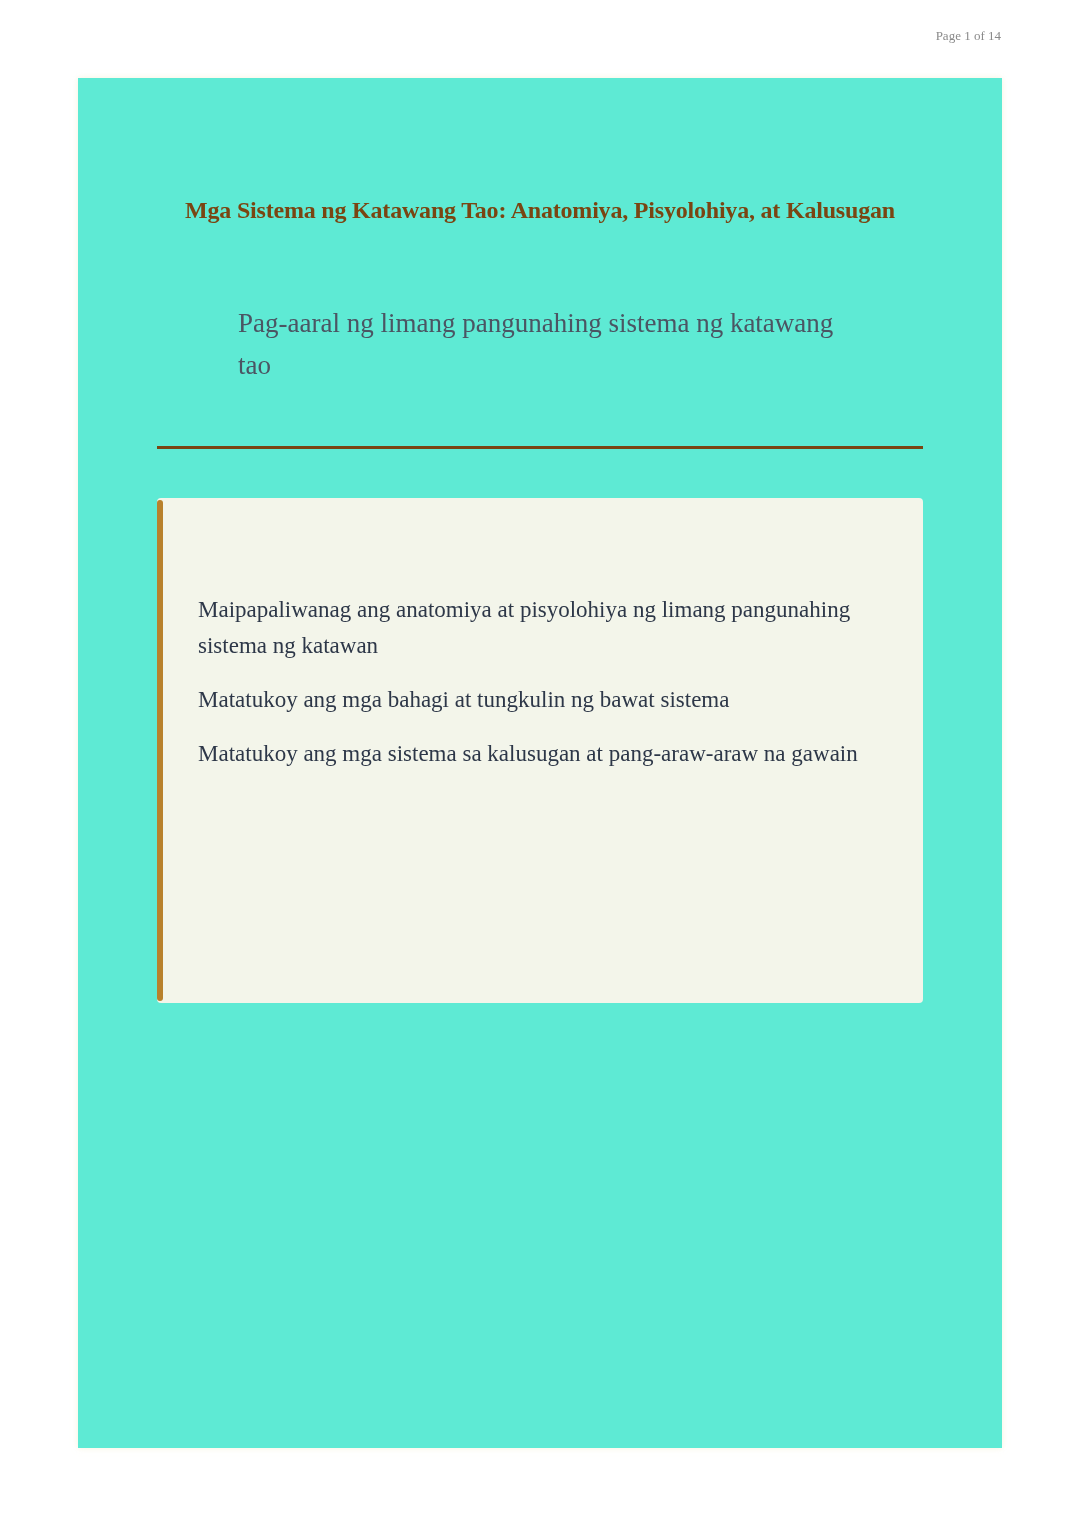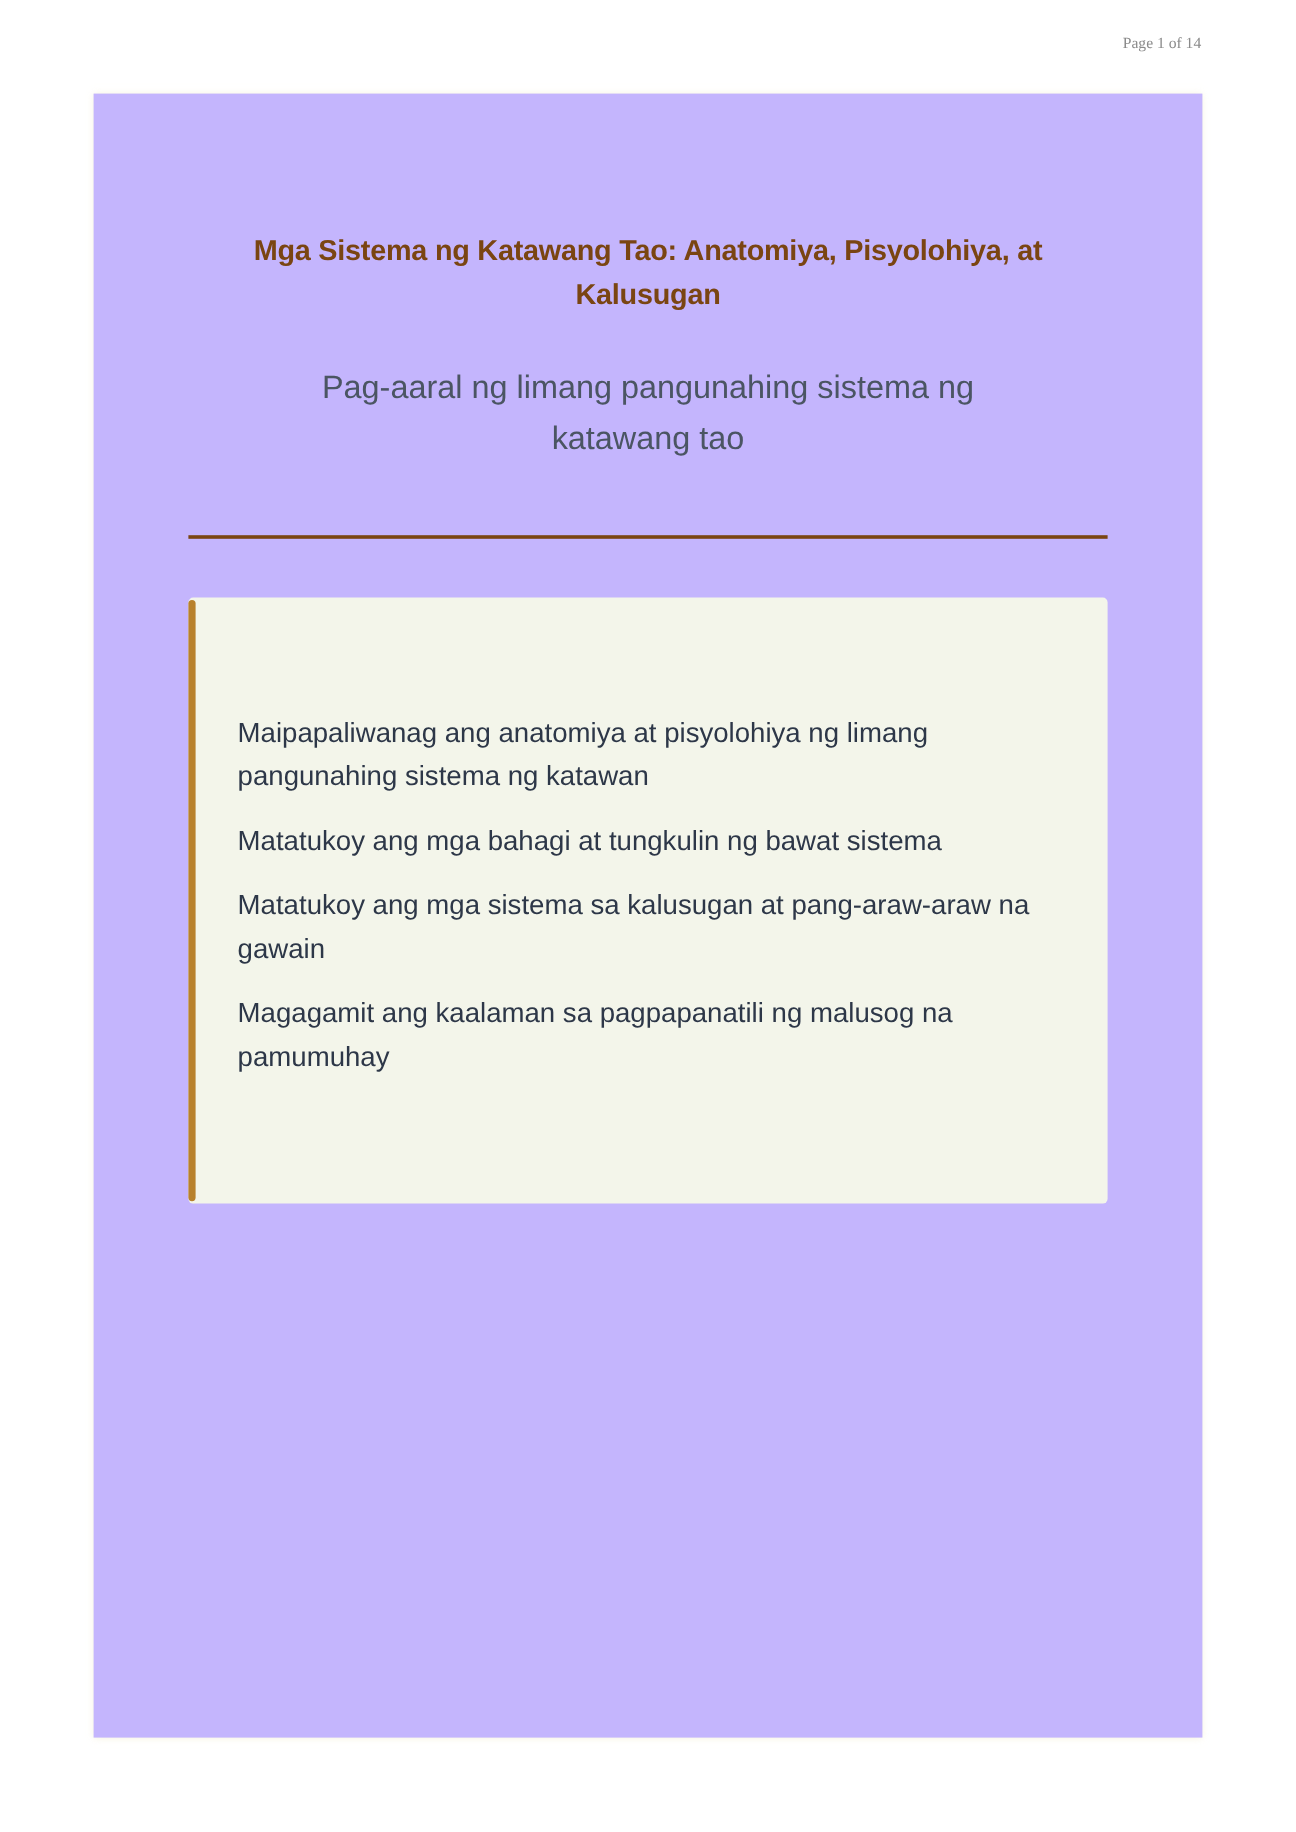--- a/index.html
+++ b/index.html
@@ -21,41 +21,41 @@
       font-family: "Liberation Serif", "DejaVu Serif", serif;
       font-size: 13px;
       color: #8a8a8a;
     }
     .page {
       position: absolute;
       left: 78px;
       top: 78px;
       width: 924px;
       height: 1370px;
-      background: #c4b5fd;
+      background: #5eead4;
       box-shadow: 0 0 6px rgba(240, 235, 200, 0.6);
+      font-family: Liberation Serif, serif;
     }
     .title {
       position: absolute;
       left: 100px;
       width: 724px;
       top: 114px;
       text-align: center;
       font-weight: bold;
       font-size: 24px;
       line-height: 36px;
       color: #7a4512;
       letter-spacing: -0.2px;
     }
     .subtitle {
       position: absolute;
       left: 160px;
       width: 604px;
       top: 224px;
-      text-align: center;
       font-size: 27px;
       line-height: 42px;
       color: #4b5563;
     }
     .divider {
       position: absolute;
       left: 79px;
       width: 766px;
       top: 368px;
       height: 0;
@@ -124,18 +124,17 @@
   <div class="title">Mga Sistema ng Katawang Tao: Anatomiya, Pisyolohiya, at Kalusugan</div>
   <div class="subtitle">Pag-aaral ng limang pangunahing sistema ng katawang tao</div>
   <div class="divider"></div>
 
   <div class="objectives-box">
     <div class="objectives-border"></div>
     <ul class="objectives-list">
       <li>Maipapaliwanag ang anatomiya at pisyolohiya ng limang pangunahing sistema ng katawan</li>
       <li>Matatukoy ang mga bahagi at tungkulin ng bawat sistema</li>
       <li>Matatukoy ang mga sistema sa kalusugan at pang-araw-araw na gawain</li>
-      <li>Magagamit ang kaalaman sa pagpapanatili ng malusog na pamumuhay</li>
     </ul>
   </div>
 </div>
 
 <div class="footer-brand">Knowunity</div>
 
 </body></html>

